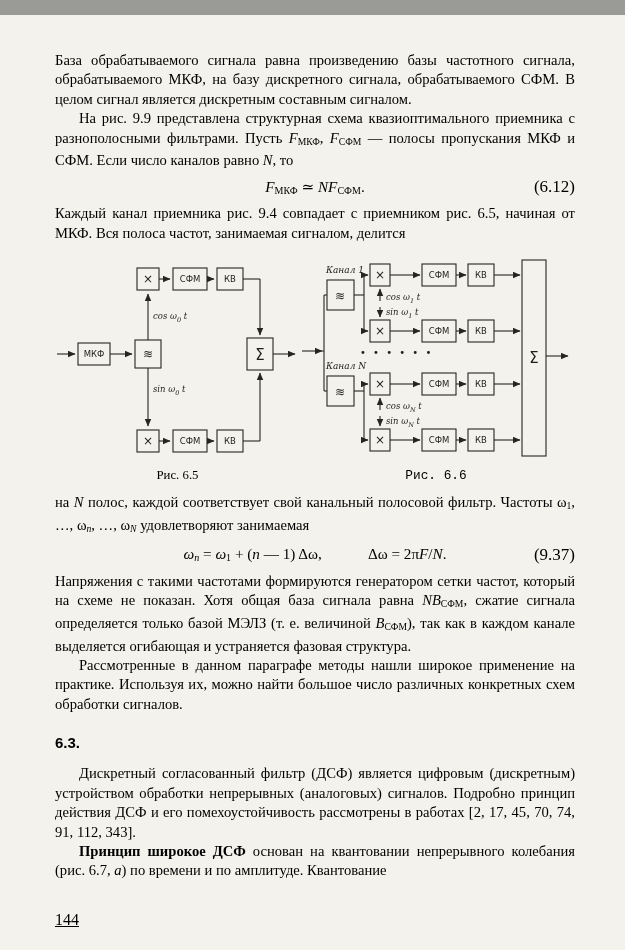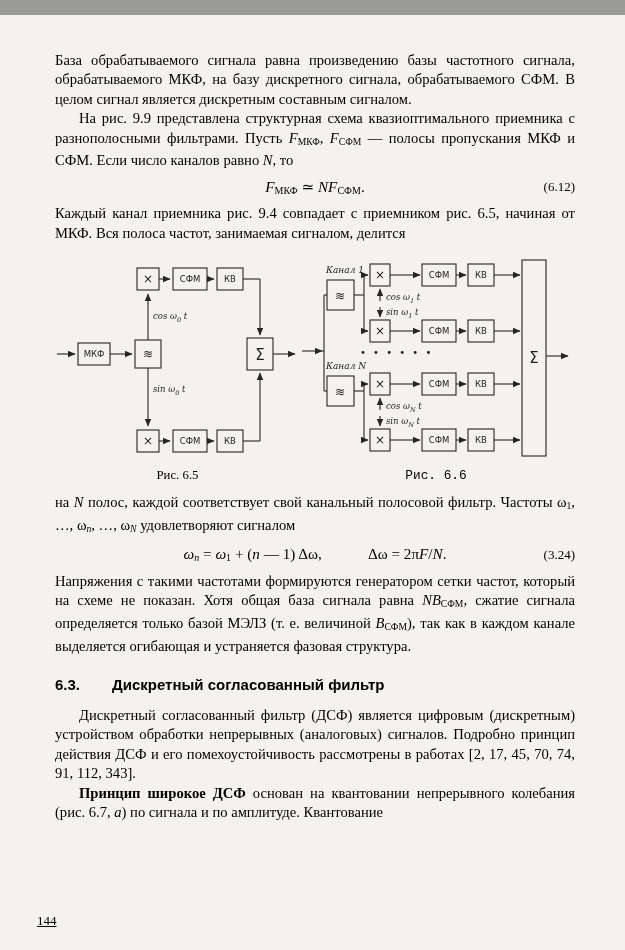--- a/index.html
+++ b/index.html
@@ -15,33 +15,33 @@
   }
   .content{padding:36px 50px 0 55px;}
   p{margin:0;text-align:justify;font-size:14.6px;line-height:19.4px;}
   p.ind{text-indent:24px;}
   .i{font-style:italic;}
   .b{font-weight:700;}
   .sub{font-size:0.66em;vertical-align:-0.24em;}
   .subi{font-size:0.66em;vertical-align:-0.24em;font-style:italic;}
   .gap{display:inline-block;width:46px;}
   .equation{position:relative;text-align:center;font-size:15.2px;margin:7px 0 8px 0;}
-  .eq-number{position:absolute;right:0;top:50%;transform:translateY(-50%);font-size:13px;}
+  .eq-number{position:absolute;right:0;top:50%;transform:translateY(-50%);font-size:17px;}
   .figure{margin:13px 0 10px 0;}
   .fig-row{display:flex;gap:2px;align-items:flex-start;justify-content:flex-start;}
   .fig-captions{display:flex;gap:0;margin-top:4px;font-size:12.8px;}
   .fig-captions .cap{text-align:center;}
   .cap-left{width:245px;}
   .cap-right{width:272px;font-family:Liberation Mono, monospace;}
   .section-heading{
     font-family:"Liberation Sans","DejaVu Sans",sans-serif;
     font-weight:700;font-size:15px;
     margin:20px 0 13px 0;display:flex;gap:32px;align-items:baseline;
   }
-  .pagenum{position:absolute;left:37px;bottom:36px;font-size:13px;text-decoration:underline;}
+  .pagenum{position:absolute;left:55px;bottom:36px;font-size:16px;text-decoration:underline;}
   
   svg.diagram rect{fill:none;stroke:#26251f;stroke-width:1.1;}
   svg.diagram line{stroke:#26251f;stroke-width:1.1;}
   svg.diagram text{
     font-family:"DejaVu Sans","Liberation Sans",sans-serif;
     font-size:8.5px;fill:#1e1d1a;text-anchor:middle;
   }
   svg.diagram text.mult{font-size:12px;}
   svg.diagram text.gen{font-size:12px;}
   svg.diagram text.sigma{font-size:15px;}
@@ -201,32 +201,32 @@
           <text x="232" y="107" class="sigma">Σ</text>
         </svg>
       </div>
 
       <div class="fig-captions">
         <div class="cap cap-left">Рис. 6.5</div>
         <div class="cap cap-right">Рис. 6.6</div>
       </div>
     </div>
 
-    <p><span>на </span><span class="i">N</span><span> полос, каждой соответствует свой канальный полосовой фильтр. Частоты ω</span><span class="sub">1</span><span>, …, ω</span><span class="subi">n</span><span>, …, ω</span><span class="subi">N</span><span> удовлетворяют сигналом</span></p>
+    <p><span>на </span><span class="i">N</span><span> полос, каждой соответствует свой канальный полосовой фильтр. Частоты ω</span><span class="sub">1</span><span>, …, ω</span><span class="subi">n</span><span>, …, ω</span><span class="subi">N</span><span> удовлетворяют занимаемая</span></p>
 
     <div class="equation">
       <span class="eq-body"><span class="i">ω</span><span class="subi">n</span><span> = </span><span class="i">ω</span><span class="sub">1</span><span> + (</span><span class="i">n</span><span> — 1) Δω,</span><span class="gap"></span><span>Δω = 2π</span><span class="i">F</span><span>/</span><span class="i">N</span><span>.</span></span>
-      <span class="eq-number">(3.24)</span>
+      <span class="eq-number">(9.37)</span>
     </div>
 
     <p><span>Напряжения с такими частотами формируются генератором сетки частот, который на схеме не показан. Хотя общая база сигнала равна </span><span class="i">NB</span><span class="sub">СФМ</span><span>, сжатие сигнала определяется только базой МЭЛЗ (т. е. величиной </span><span class="i">B</span><span class="sub">СФМ</span><span>), так как в каждом канале выделяется огибающая и устраняется фазовая структура.</span></p>
+    <p class="ind"><span>Рассмотренные в данном параграфе методы нашли широкое применение на практике. Используя их, можно найти большое число различных конкретных схем обработки сигналов.</span></p>
 
     <div class="section-heading">
       <span>6.3.</span>
-      <span>Дискретный согласованный фильтр</span>
     </div>
 
     <p class="ind"><span>Дискретный согласованный фильтр (ДСФ) является цифровым (дискретным) устройством обработки непрерывных (аналоговых) сигналов. Подробно принцип действия ДСФ и его помехоустойчивость рассмотрены в работах [2, 17, 45, 70, 74, 91, 112, 343].</span></p>
-    <p class="ind"><span class="b">Принцип широкое ДСФ</span><span> основан на квантовании непрерывного колебания (рис. 6.7, </span><span class="i">а</span><span>) по сигнала и по амплитуде. Квантование</span></p>
+    <p class="ind"><span class="b">Принцип широкое ДСФ</span><span> основан на квантовании непрерывного колебания (рис. 6.7, </span><span class="i">а</span><span>) по времени и по амплитуде. Квантование</span></p>
   </div>
 
   <div class="pagenum">144</div>
 </div>
 
 </body></html>

